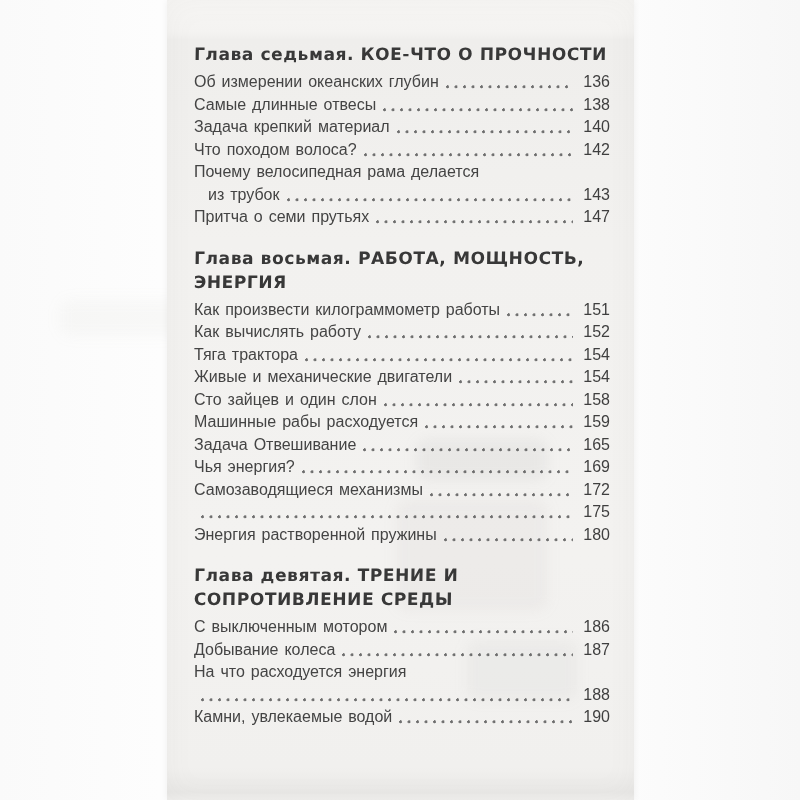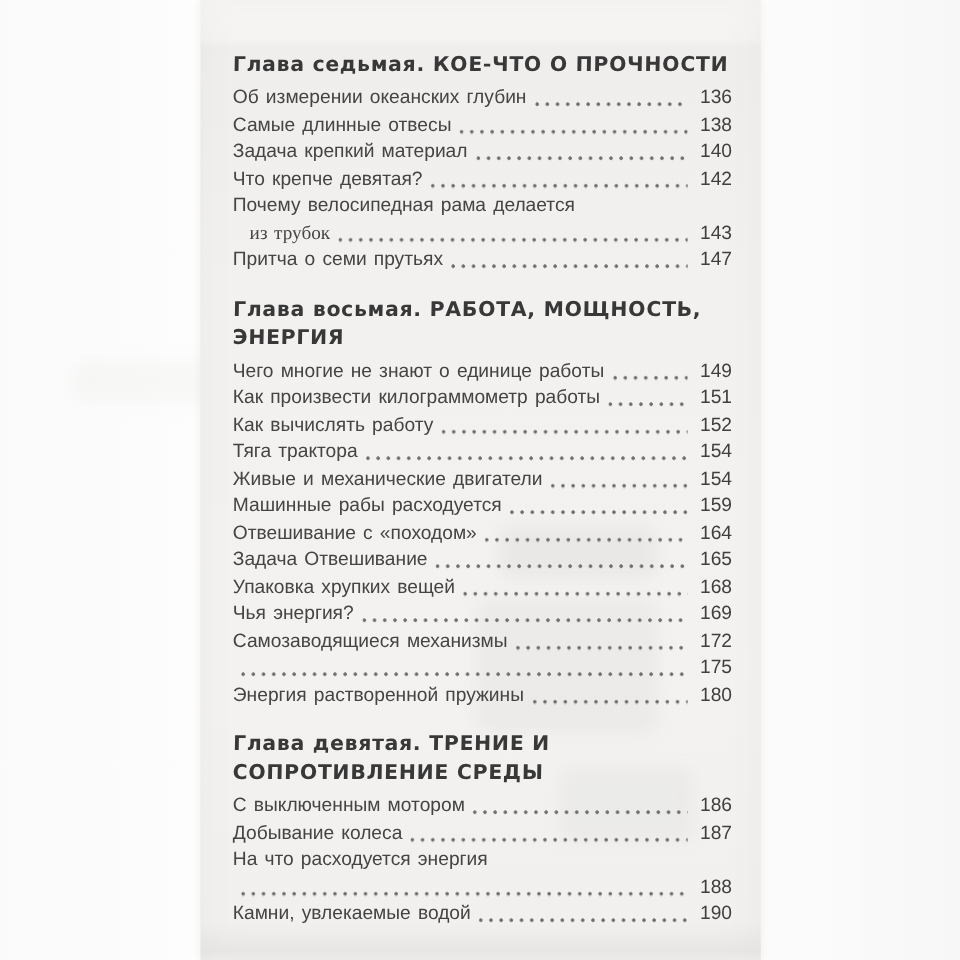--- a/index.html
+++ b/index.html
@@ -41,21 +41,21 @@
   .chapter{margin:0;}
   .chapter + .chapter{margin-top:17px;}
   
   .toc-row{
     display:flex;align-items:flex-end;
     height:22.5px;line-height:22.5px;
     font-size:16px;color:#444;
     word-spacing:1.5px;white-space:nowrap;
   }
   .toc-title{flex:0 0 auto;}
-  .toc-title.indent{padding-left:14px;font-family:Liberation Serif, serif;}
+  .toc-title.indent{padding-left:14px;}
   .toc-leader{
     flex:1 1 auto;align-self:stretch;
     margin-left:7px;margin-right:7px;
     background-image:radial-gradient(circle at 1.6px 1.6px,#6e6e6e 1.15px,rgba(0,0,0,0) 1.6px);
     background-size:8.5px 3.5px;
     background-repeat:repeat-x;
     background-position:left calc(100% - 5px);
   }
   .toc-row.no-leader .toc-leader{background-image:none;}
   .toc-page{flex:0 0 auto;min-width:30px;text-align:right;color:#3f3f3f;}
@@ -83,21 +83,21 @@
           <span class="toc-title">Самые длинные отвесы</span>
           <span class="toc-leader"></span>
           <span class="toc-page">138</span>
         </div>
         <div class="toc-row">
           <span class="toc-title">Задача крепкий материал</span>
           <span class="toc-leader"></span>
           <span class="toc-page">140</span>
         </div>
         <div class="toc-row">
-          <span class="toc-title">Что крепче девятая?</span>
+          <span class="toc-title">Что походом волоса?</span>
           <span class="toc-leader"></span>
           <span class="toc-page">142</span>
         </div>
         <div class="toc-row no-leader">
           <span class="toc-title">Почему велосипедная рама делается</span>
           <span class="toc-leader"></span>
         </div>
         <div class="toc-row">
           <span class="toc-title indent">из трубок</span>
           <span class="toc-leader"></span>
@@ -106,63 +106,53 @@
         <div class="toc-row">
           <span class="toc-title">Притча о семи прутьях</span>
           <span class="toc-leader"></span>
           <span class="toc-page">147</span>
         </div>
       </section>
 
       <section class="chapter">
         <h2 class="chapter-heading">Глава восьмая. РАБОТА, МОЩНОСТЬ, ЭНЕРГИЯ</h2>
         <div class="toc-row">
-          <span class="toc-title">Чего многие не знают о единице работы</span>
-          <span class="toc-leader"></span>
-          <span class="toc-page">149</span>
-        </div>
-        <div class="toc-row">
           <span class="toc-title">Как произвести килограммометр работы</span>
           <span class="toc-leader"></span>
           <span class="toc-page">151</span>
         </div>
         <div class="toc-row">
           <span class="toc-title">Как вычислять работу</span>
           <span class="toc-leader"></span>
           <span class="toc-page">152</span>
         </div>
         <div class="toc-row">
           <span class="toc-title">Тяга трактора</span>
           <span class="toc-leader"></span>
           <span class="toc-page">154</span>
         </div>
         <div class="toc-row">
           <span class="toc-title">Живые и механические двигатели</span>
           <span class="toc-leader"></span>
           <span class="toc-page">154</span>
         </div>
         <div class="toc-row">
+          <span class="toc-title">Сто зайцев и один слон</span>
+          <span class="toc-leader"></span>
+          <span class="toc-page">158</span>
+        </div>
+        <div class="toc-row">
           <span class="toc-title">Машинные рабы расходуется</span>
           <span class="toc-leader"></span>
           <span class="toc-page">159</span>
         </div>
         <div class="toc-row">
-          <span class="toc-title">Отвешивание с «походом»</span>
-          <span class="toc-leader"></span>
-          <span class="toc-page">164</span>
-        </div>
-        <div class="toc-row">
           <span class="toc-title">Задача Отвешивание</span>
           <span class="toc-leader"></span>
           <span class="toc-page">165</span>
-        </div>
-        <div class="toc-row">
-          <span class="toc-title">Упаковка хрупких вещей</span>
-          <span class="toc-leader"></span>
-          <span class="toc-page">168</span>
         </div>
         <div class="toc-row">
           <span class="toc-title">Чья энергия?</span>
           <span class="toc-leader"></span>
           <span class="toc-page">169</span>
         </div>
         <div class="toc-row">
           <span class="toc-title">Самозаводящиеся механизмы</span>
           <span class="toc-leader"></span>
           <span class="toc-page">172</span>

